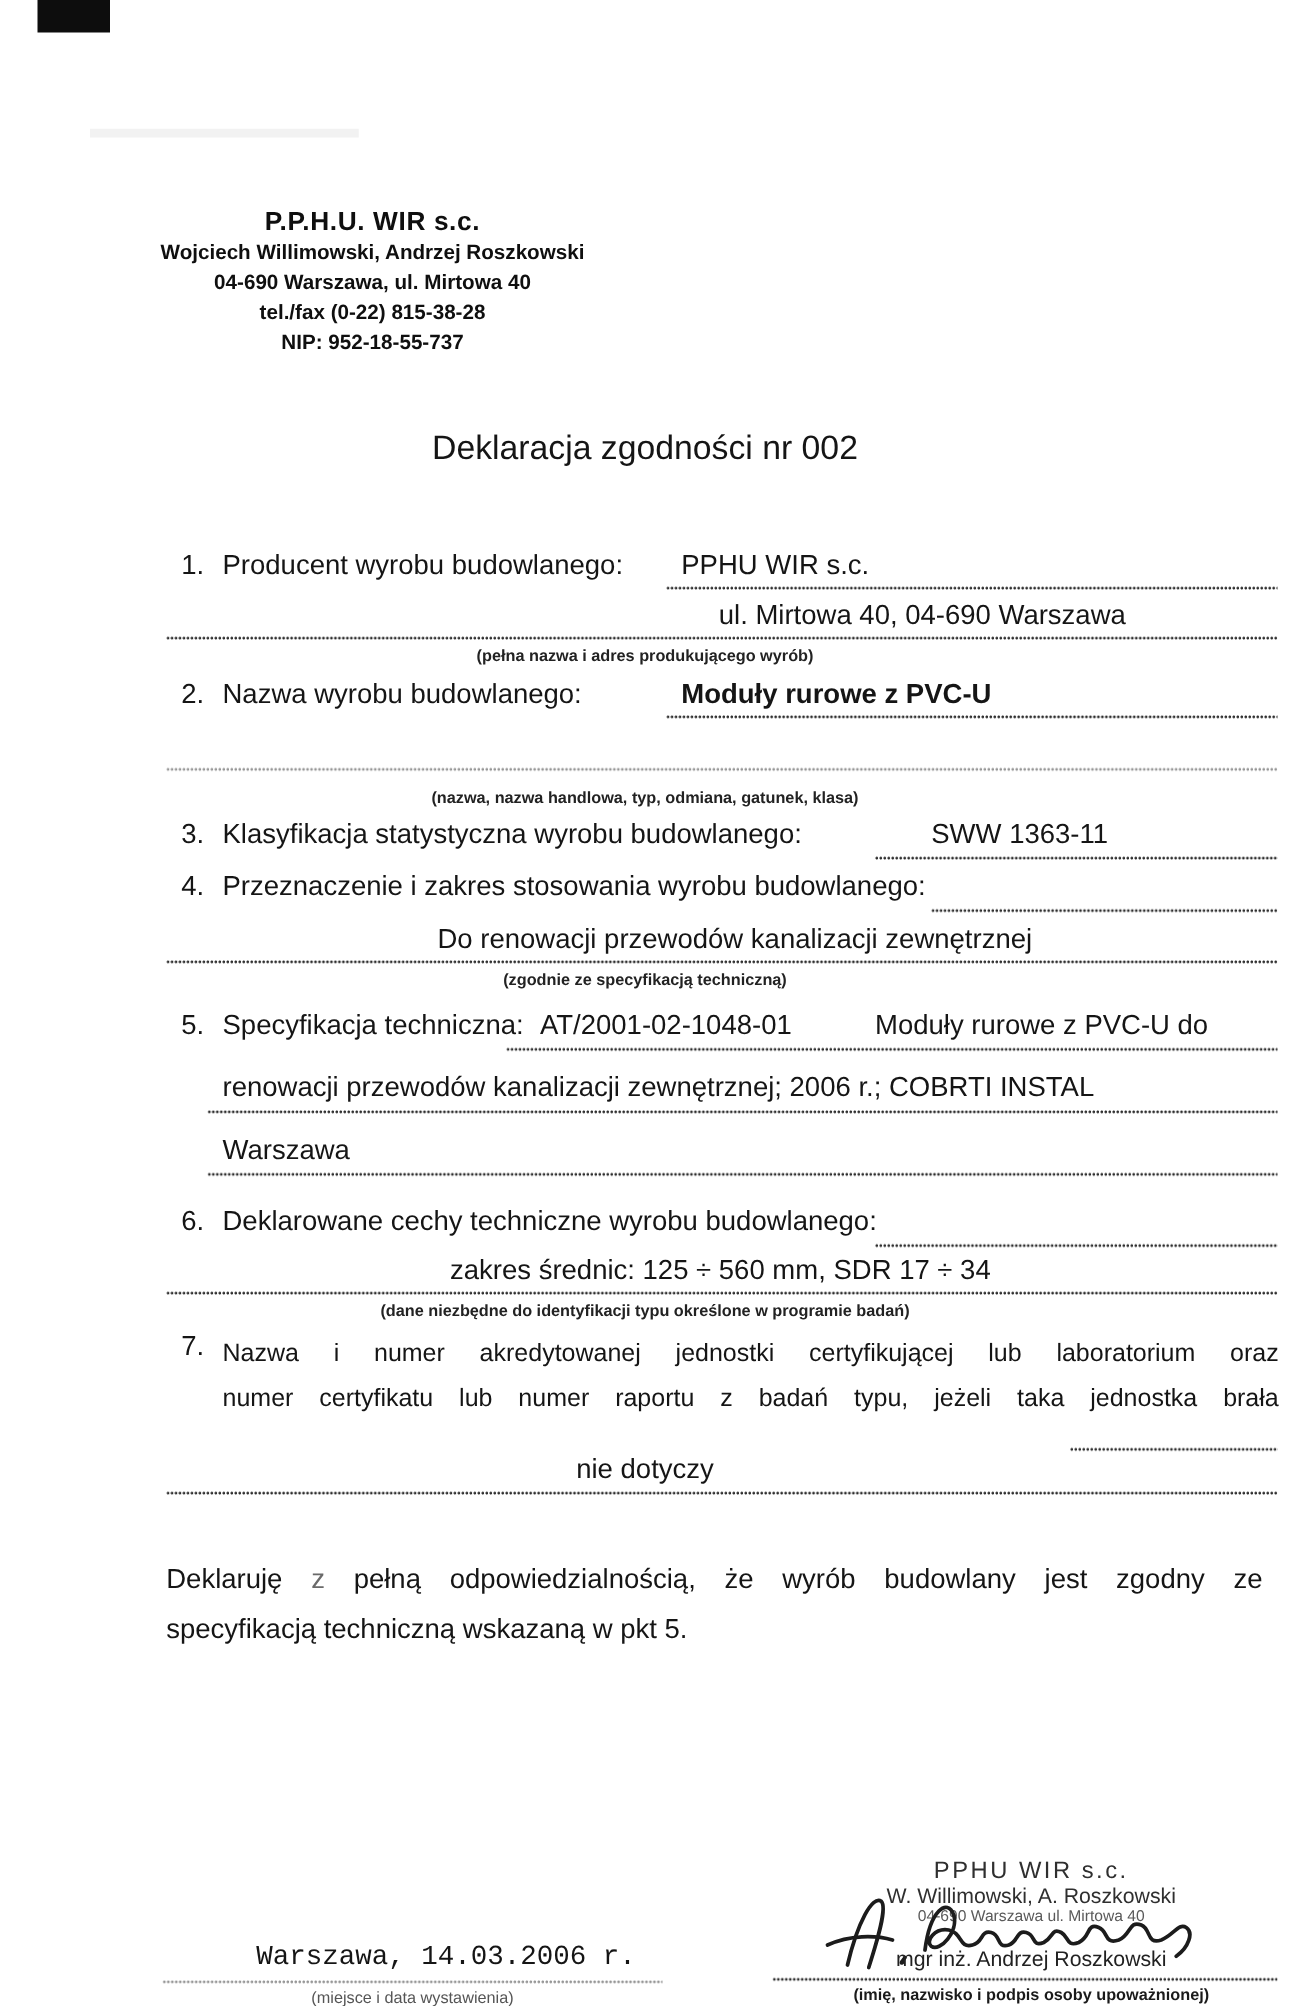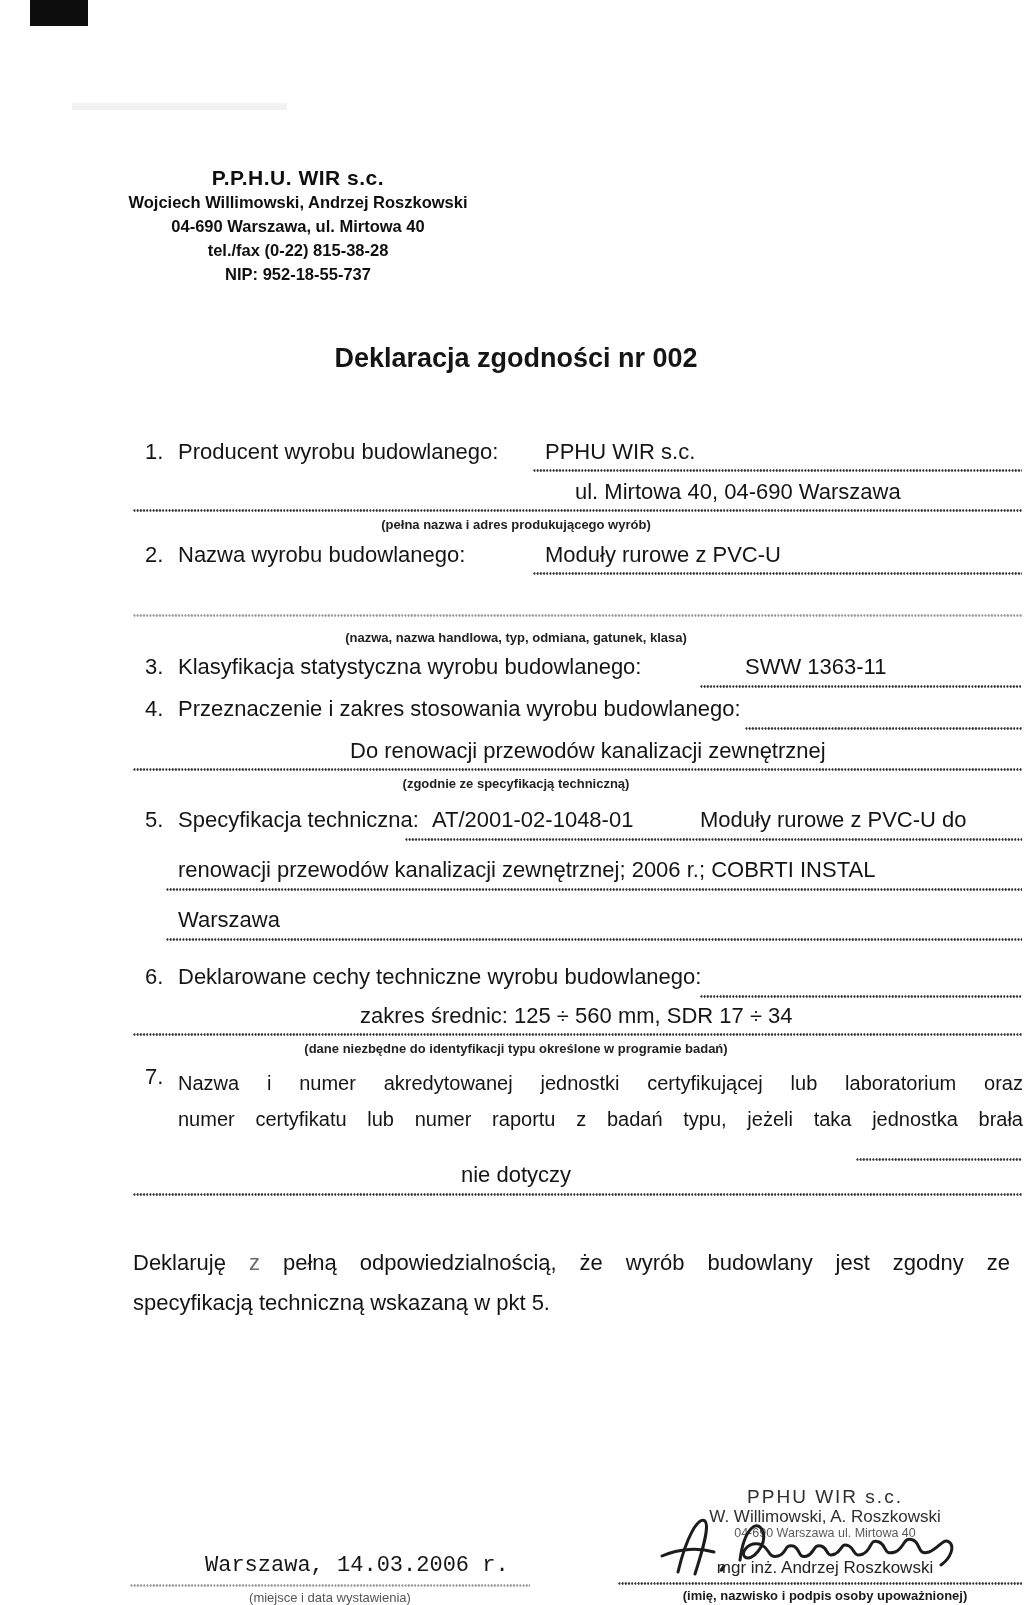--- a/index.html
+++ b/index.html
@@ -3,35 +3,35 @@
 <meta charset="utf-8">
 <style>
   html,body{margin:0;padding:0;background:#e8e8e8;}
   .page{
     position:relative; width:1032px; height:1605px; margin:0 auto;
     background:#ffffff; overflow:hidden;
     font-family:"Liberation Sans", sans-serif; color:#151515;
   }
   .abs{position:absolute; white-space:nowrap;}
   .txt{font-size:22px; line-height:30px;}
-  .bold{font-weight:normal;}
+  .bold{font-weight:bold;}
   .cap{font-size:13px; font-weight:bold; color:#222; text-align:center; width:1032px; left:0;}
   .cap-light{font-size:13px; font-weight:400; color:#555;}
   .dots{position:absolute; height:3px;
     background-image:radial-gradient(circle at 1.5px 1.5px, #2e2e2e 1px, transparent 1.3px);
     background-size:3.2px 3px; background-repeat:repeat-x;}
   .dots.light{opacity:.5;}
   .corner-box{position:absolute; left:30px; top:0; width:58px; height:26px; background:#0d0d0d;}
   .artifact{position:absolute; left:72px; top:103px; width:215px; height:7px; background:#f2f2f2;}
   .stamp-top{position:absolute; left:128px; top:165px; width:340px; text-align:center;
     color:#0f0f0f; filter:blur(0.3px);}
   .stamp-top .s1{font-size:21px; font-weight:bold; line-height:25px; letter-spacing:.5px;}
   .stamp-top .s2{font-size:16.5px; font-weight:bold; line-height:24px;}
   .title{position:absolute; top:343px; left:0; width:1032px; text-align:center;
-    font-size:27px; font-weight:bold;}
+    font-size:27px; font-weight:normal;}
   .num{position:absolute; left:145px;}
   .just{text-align:justify; text-align-last:justify; white-space:normal;}
   .muted-z{color:#6a6a6a;}
   .para7{position:absolute; left:178px; top:1065px; width:845px; font-size:20px; line-height:36px;}
   .para7 div{white-space:normal;}
   .decl{position:absolute; left:133px; top:1243px; width:877px; font-size:22px; line-height:40px;}
   .stamp-bottom{color:#2f2f2f; filter:blur(0.3px); text-align:center;}
   .sig-caption{font-size:13px; font-weight:bold; color:#1a1a1a; text-align:center;}
 </style>
 </head>

